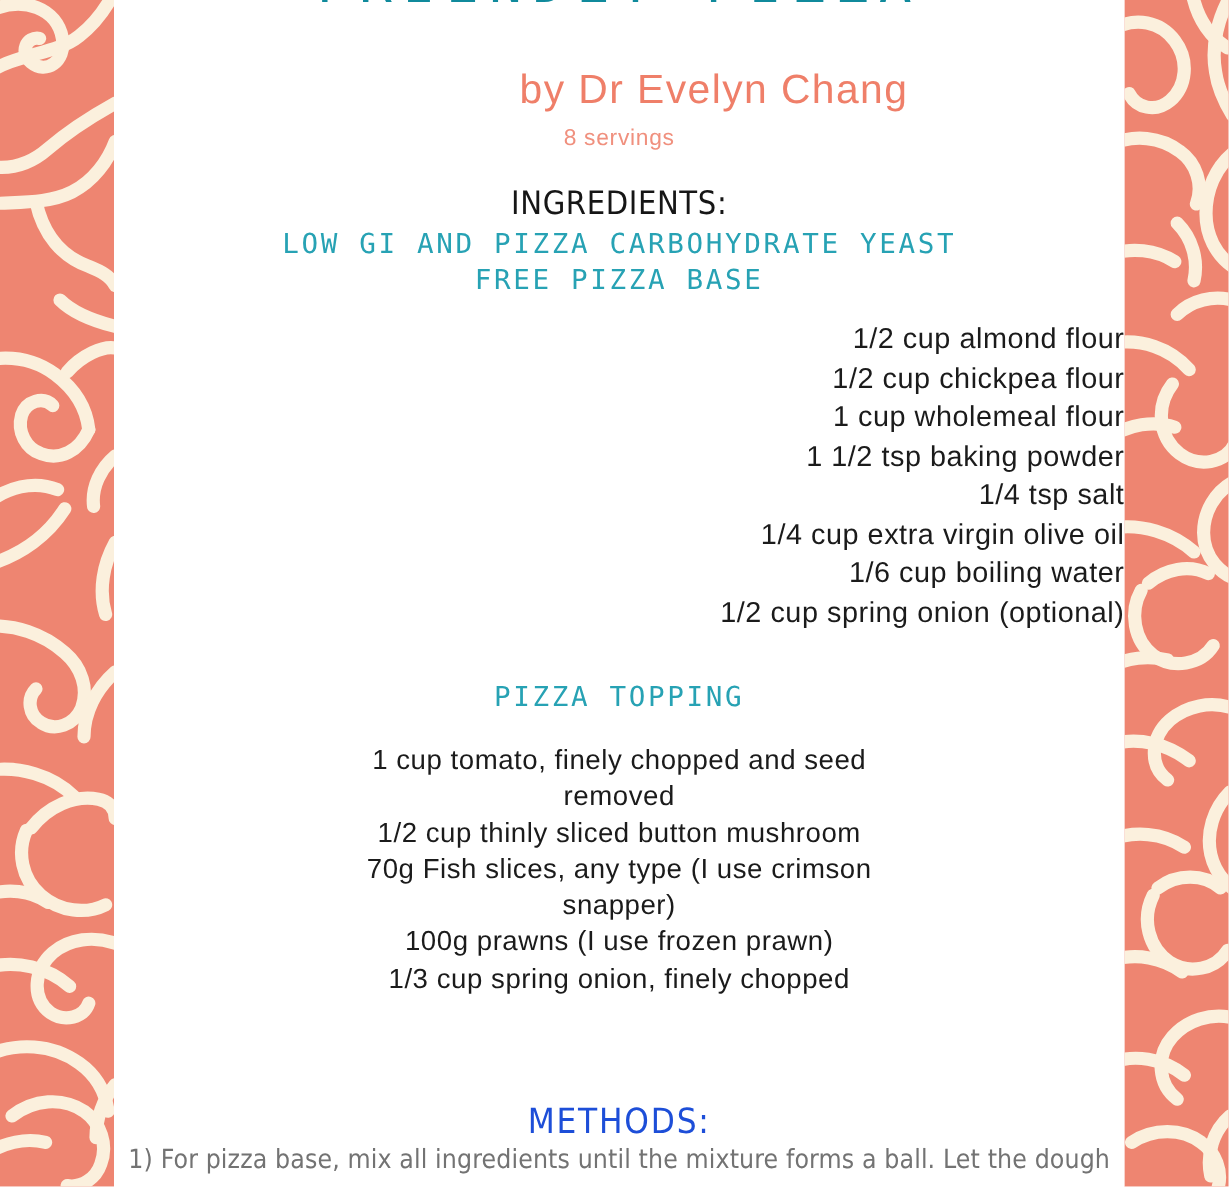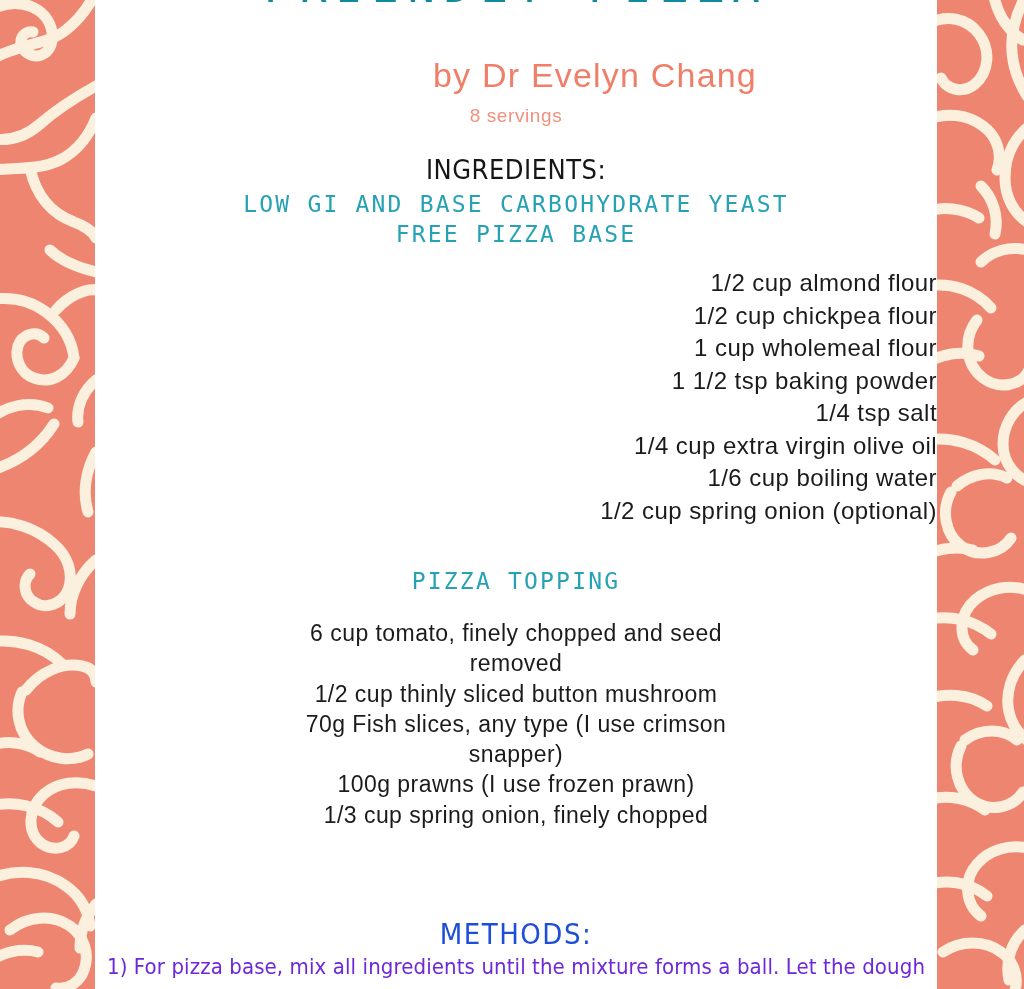--- a/index.html
+++ b/index.html
@@ -156,21 +156,21 @@
     left: -83px;
     width: 1008px;
     top: 952px;
     text-align: center;
   }
   .method-line {
     font-family: "DejaVu Sans Condensed", "Liberation Sans Narrow", "Liberation Sans", sans-serif;
     font-size: 22px;
     font-weight: 400;
     letter-spacing: 0.1px;
-    color: #6d28d9;
+    color: #737373;
     line-height: 30px;
     white-space: nowrap;
   }
 </style>
 </head>
 <body>
 
 <div id="page">
 
   <div class="border-band border-left">
@@ -243,41 +243,41 @@
 
     <div class="title-clip">
       <div class="recipe-title">FRIENDLY PIZZA</div>
     </div>
 
     <div class="byline">by Dr Evelyn Chang</div>
     <div class="servings">8 servings</div>
 
     <div class="section-block" style="top:153px;">
       <div class="heading-main">INGREDIENTS:</div>
-      <div class="heading-sub spaced">LOW GI AND BASE CARBOHYDRATE YEAST</div>
+      <div class="heading-sub spaced">LOW GI AND PIZZA CARBOHYDRATE YEAST</div>
       <div class="heading-sub">FREE PIZZA BASE</div>
     </div>
 
     <div class="ing-list" style="top:267px;text-align:right;">
       <div class="ing-line">1/2 cup almond flour</div>
       <div class="ing-line">1/2 cup chickpea flour</div>
       <div class="ing-line">1 cup wholemeal flour</div>
       <div class="ing-line">1 1/2 tsp baking powder</div>
       <div class="ing-line">1/4 tsp salt</div>
       <div class="ing-line">1/4 cup extra virgin olive oil</div>
       <div class="ing-line">1/6 cup boiling water</div>
       <div class="ing-line">1/2 cup spring onion (optional)</div>
     </div>
 
     <div class="section-block" style="top:566px;">
       <div class="heading-sub">PIZZA TOPPING</div>
     </div>
 
     <div class="ing-list topping-list" style="top:618px;">
-      <div class="ing-line">6 cup tomato, finely chopped and seed</div>
+      <div class="ing-line">1 cup tomato, finely chopped and seed</div>
       <div class="ing-line">removed</div>
       <div class="ing-line">1/2 cup thinly sliced button mushroom</div>
       <div class="ing-line">70g Fish slices, any type (I use crimson</div>
       <div class="ing-line">snapper)</div>
       <div class="ing-line">100g prawns (I use frozen prawn)</div>
       <div class="ing-line">1/3 cup spring onion, finely chopped</div>
     </div>
 
     <div class="methods-heading">METHODS:</div>
 

